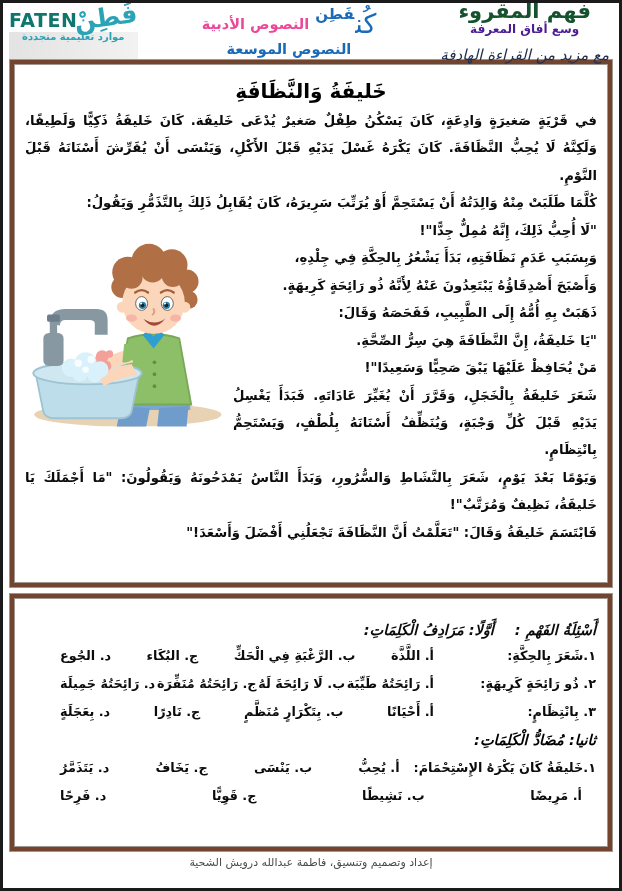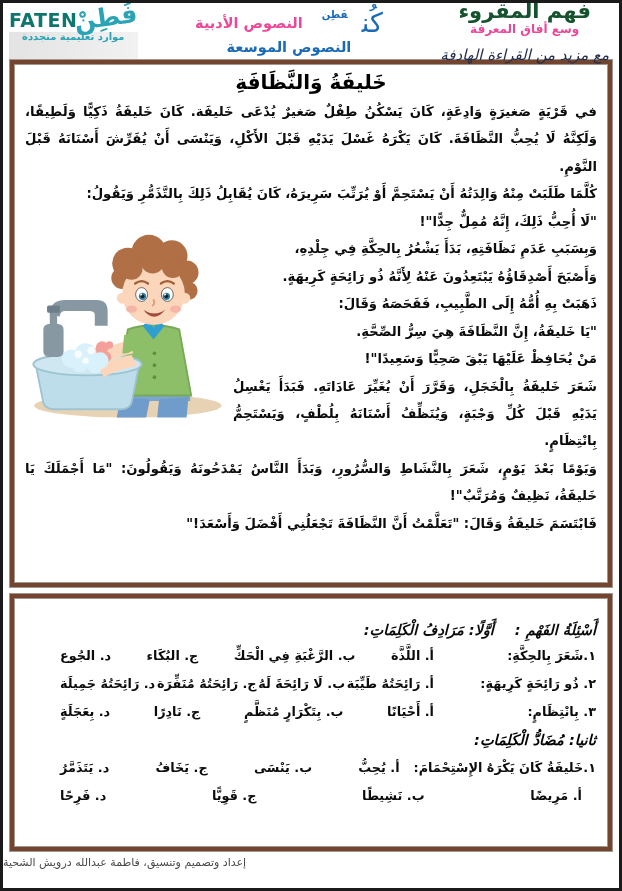--- a/index.html
+++ b/index.html
@@ -9,55 +9,55 @@
     background:#ffffff; border:3px solid #1b1b1b; overflow:hidden;
     font-family:"DejaVu Sans", sans-serif;
   }
   
   .header {
     height:57px; display:flex; direction:rtl; align-items:center;
     justify-content:space-between; padding:3px 10px 2px 6px; background:#fff;
   }
   .brand-right { text-align:center; line-height:1.05; }
   .brand-right .t1 { color:#14532d; font-weight:bold; font-size:21px; letter-spacing:0.5px; }
-  .brand-right .t2 { color:#ec4899; font-weight:bold; font-size:12px; margin-top:1px; }
+  .brand-right .t2 { color:#4c1d95; font-weight:bold; font-size:12px; margin-top:1px; }
   .brand-right .t3 { color:#232f4e; font-style:italic; font-size:15px; margin-top:12px; }
   .brand-center { text-align:center; line-height:1.1; direction:rtl; }
   .brand-center .kon { color:#1a6ab8; font-weight:normal; font-size:27px; vertical-align:-4px; }
-  .brand-center .kon-small { color:#1a6ab8; font-weight:bold; font-size:10px; vertical-align:10px; margin:0 14px; }
+  .brand-center .kon-small { color:#1a6ab8; font-weight:bold; font-size:15px; vertical-align:10px; margin:0 1px; }
   .brand-center .l1 { color:#ec4899; font-weight:bold; font-size:14.5px; }
   .brand-center .l2 { color:#1a6ab8; font-weight:bold; font-size:14.5px; margin-top:3px; }
   .brand-left { text-align:center; line-height:1; }
   .brand-left .row { display:flex; direction:rtl; align-items:flex-end; justify-content:center; }
   .brand-left .ar { color:#2aa3b5; font-weight:bold; font-size:25px; transform:rotate(-8deg); margin-left:-3px; }
   .brand-left .en { color:#0f766e; font-weight:bold; font-size:19px; letter-spacing:0.5px; }
   .brand-left .tg { color:#2aa3b5; font-weight:bold; font-size:10px; margin-top:2px;
                     background:linear-gradient(to left,#f2f2f2,#e3e3e3); padding:0 3px 17px; }
   
   .box {
     margin:0 7px; border:4px solid #74452e; background:#fff;
     box-shadow: inset 0 0 0 1px rgba(46,24,12,.45), 0 0 0 1px rgba(46,24,12,.45);
   }
-  .story-box { height:527px; padding:3px 11px 0; overflow:hidden; }
+  .story-box { height:527px; padding:12px 11px 0; overflow:hidden; }
   .story-title { text-align:center; font-weight:bold; font-size:20px; padding:3px 0 4px; }
   .story-text { direction:rtl; text-align:justify; font-weight:bold; font-size:13.2px; line-height:2.08; color:#0c0c0c; }
   .story-text p { margin:0; }
   .illustration { float:left; width:202px; height:210px; margin:4px 6px 0 0; }
   
   .q-box { margin-top:7px; height:257px; padding:24px 12px 0; overflow:hidden; }
   .q-head { direction:rtl; font-weight:bold; font-style:italic; font-size:14.5px; color:#0c0c0c; margin-bottom:10px; }
   .q-head .h2 { margin-right:16px; }
   .q-row { direction:rtl; display:flex; align-items:baseline; font-size:12.8px; margin-bottom:13px; color:#0c0c0c; }
   .q-row .q-label { font-weight:bold; white-space:nowrap; flex:0 0 auto; }
   .q-row.fixed .q-label { min-width:148px; }
   .q-row .q-opts { flex:1; display:flex; justify-content:space-between; padding:0 14px 0 34px; font-weight:bold; }
   .q-row .opt { white-space:nowrap; cursor:pointer; }
   .sec2-head { direction:rtl; font-weight:bold; font-style:italic; font-size:14.5px; margin:2px 0 12px; }
   
-  .footer { text-align:left; direction:rtl; color:#4a4a4a; font-size:11px; padding-top:5px; }
+  .footer { text-align:center; direction:rtl; color:#4a4a4a; font-size:11px; padding-top:5px; }
 </style>
 </head>
 <body>
 
 <div class="page">
 
   <div class="header">
     <div class="brand-right">
       <div class="t1">فهم المقروء</div>
       <div class="t2">وسع أفاق المعرفة</div>

